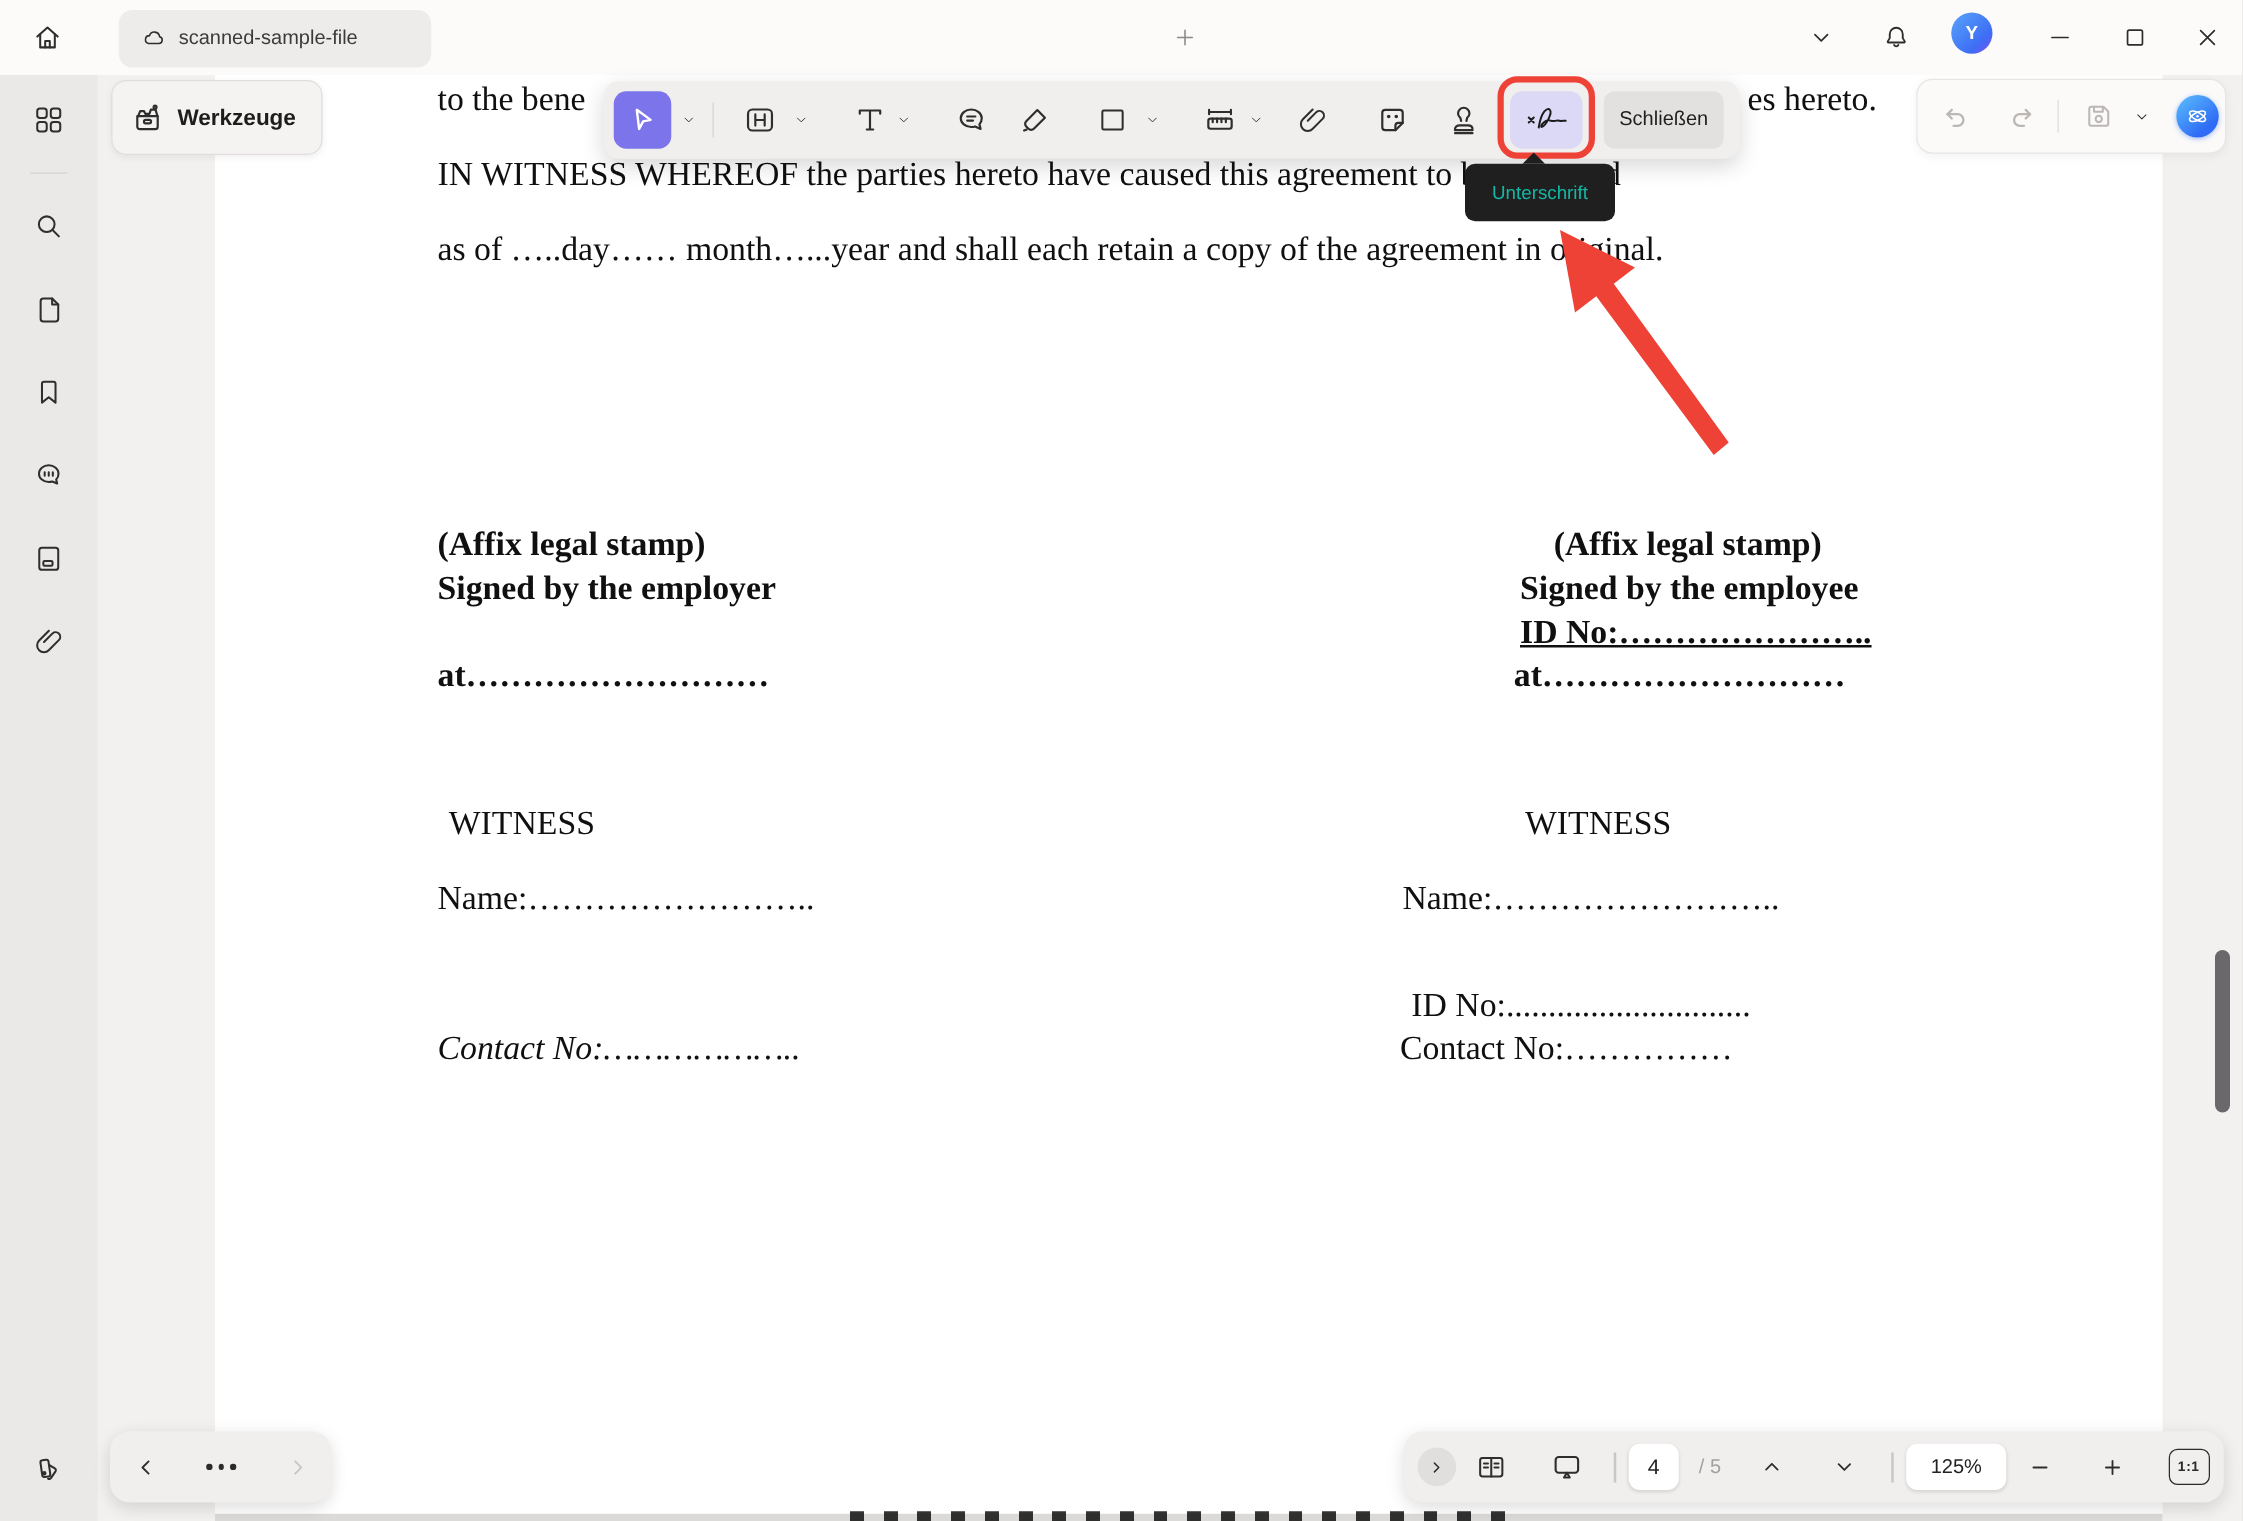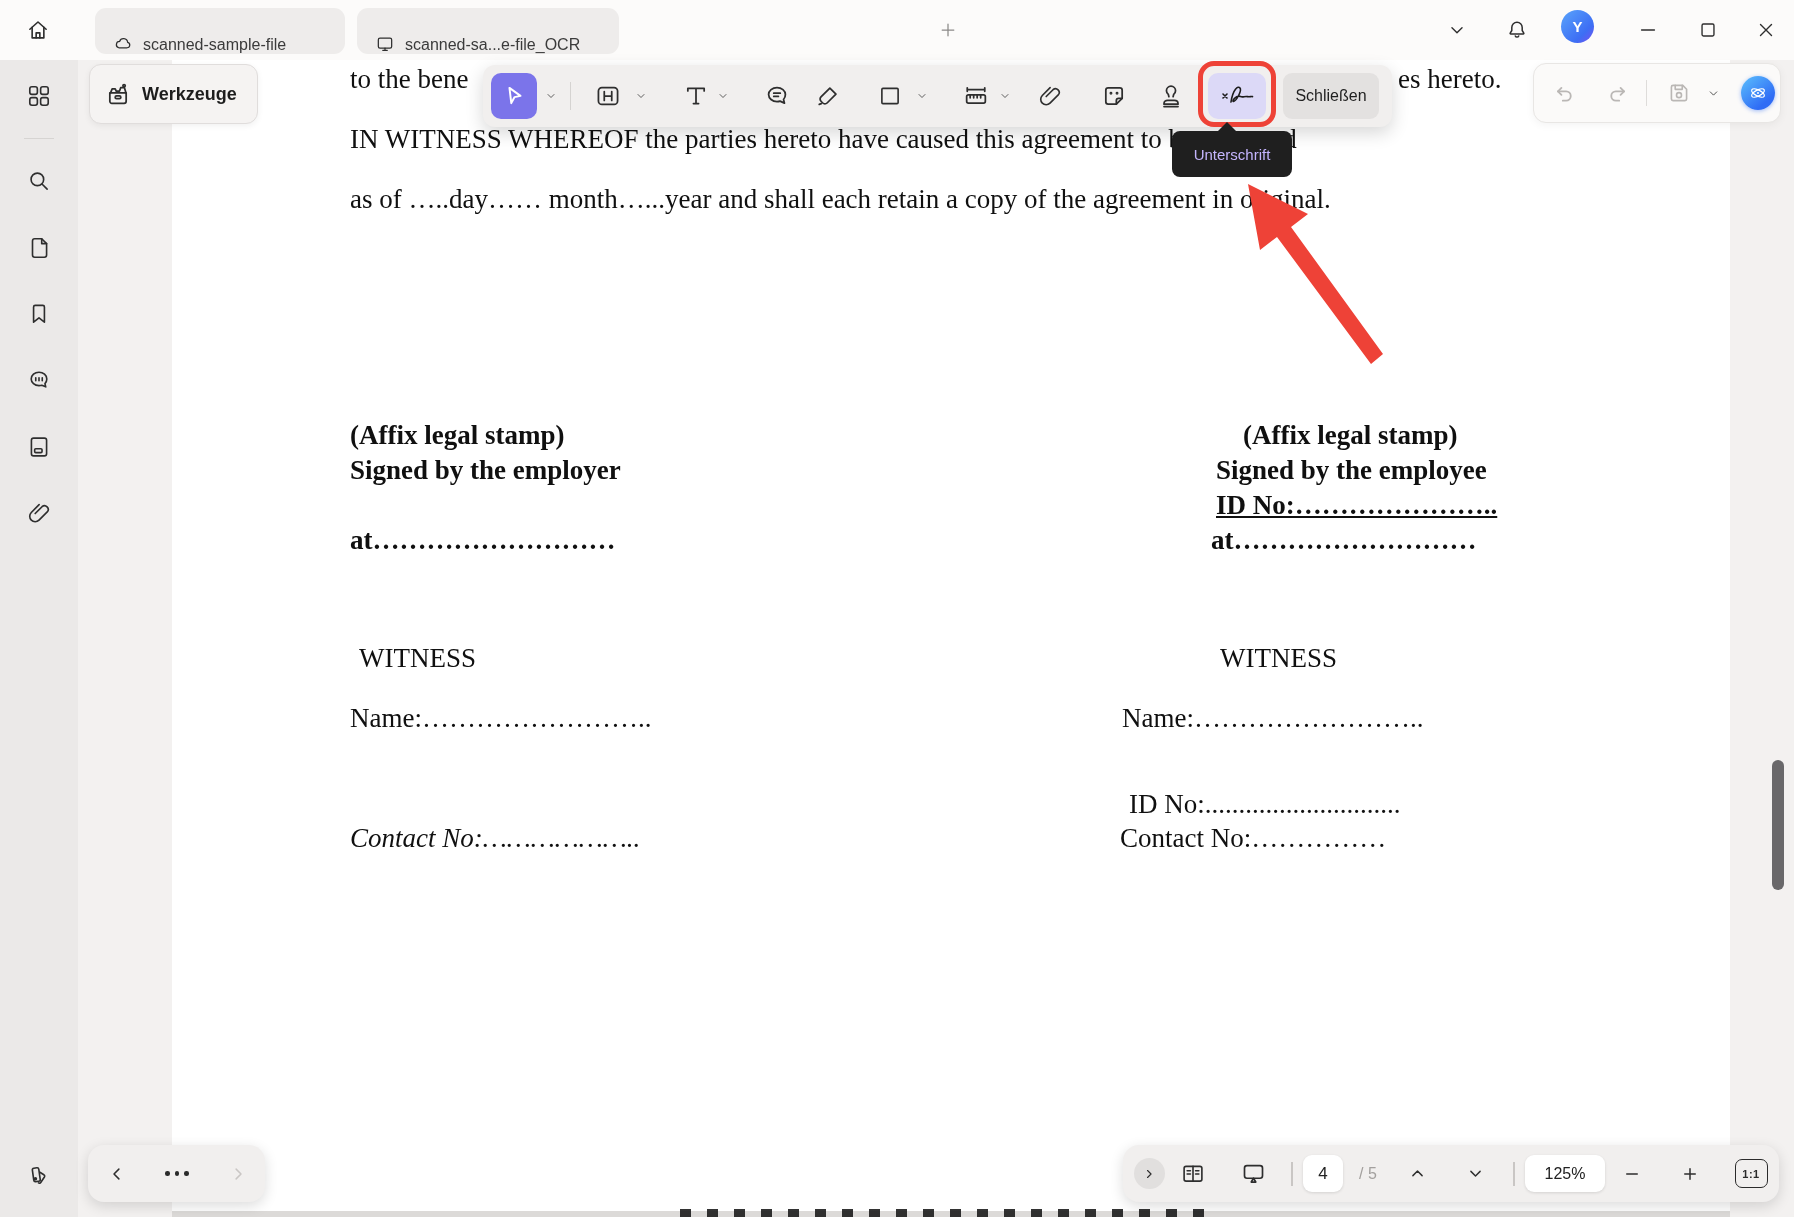--- a/index.html
+++ b/index.html
@@ -1,21 +1,21 @@
 <!DOCTYPE html>
 <html><head>
 <meta charset="utf-8">
 <style>
   html,body{margin:0;padding:0;background:#dcdad9;}
   .app{position:relative;width:1794px;height:1217px;overflow:hidden;
        font-family:"Liberation Sans",sans-serif;background:#f3f1f0;}
   .abs{position:absolute;}
   
   .topbar{left:0;top:0;width:1794px;height:60px;background:#fcfbfa;}
-  .tab{top:8px;height:46px;border-radius:11px;background:#eeeceb;display:flex;align-items:flex-end;
+  .tab{top:8px;height:46px;border-radius:11px;background:#eeeceb;display:flex;align-items:center;
        gap:10px;padding:0 18px;box-sizing:border-box;color:#3b3b3b;font-size:16px;}
   .tab.active{background:#f6f5f4;border:1px solid #e6e3e2;}
   .winbtn{top:10px;width:40px;height:40px;display:flex;align-items:center;justify-content:center;}
   .avatar{width:33px;height:33px;border-radius:50%;background:linear-gradient(135deg,#5aa4fb,#3d6ef4 70%,#7a4ff0);
           color:#fff;font-size:15px;font-weight:700;display:flex;align-items:center;justify-content:center;}
   
   .sidebar{left:0;top:60px;width:78px;height:1157px;background:#ebe9e8;}
   .side-ic{left:19px;width:40px;height:40px;display:flex;align-items:center;justify-content:center;}
   .side-div{left:24px;width:30px;height:1px;background:#d6d4d2;}
   
@@ -30,21 +30,21 @@
   .ftoolbar{left:483px;top:65px;width:909px;height:62px;border-radius:12px;background:#f1efee;
      box-shadow:0 6px 18px rgba(0,0,0,.16);}
   .tbtn{position:absolute;display:flex;align-items:center;justify-content:center;border-radius:10px;}
   .tb-chev{position:absolute;width:14px;height:14px;top:24px;display:flex;align-items:center;justify-content:center;}
   .tb-div{position:absolute;width:1px;height:28px;top:17px;background:#d5d3d1;}
   .close-btn{position:absolute;left:800px;top:8px;width:96px;height:46px;border-radius:9px;background:#e3e1e0;
      display:flex;align-items:center;justify-content:center;font-size:16px;color:#1f1f1f;}
   .sel{background:#7b74ea;}
   .sig{background:#dcd9f7;}
   .redbox{left:1198px;top:61px;width:78px;height:66px;border:5px solid #ee4237;border-radius:16px;box-sizing:border-box;z-index:30;}
-  .tooltip{left:1172px;top:131px;width:120px;height:46px;background:#1f1f1f;border-radius:8px;color:#c4b5fd;
+  .tooltip{left:1172px;top:131px;width:120px;height:46px;background:#1f1f1f;border-radius:8px;color:#14b8a6;
      font-size:15px;display:flex;align-items:center;justify-content:center;z-index:32;}
   .tooltip:before{content:"";position:absolute;left:46px;top:-9px;border:9px solid transparent;border-bottom-color:#1f1f1f;border-top:none;}
   
   .rpanel{left:1533px;top:63px;width:246px;height:58px;background:#fbfaf9;border:1px solid #e8e6e4;
      border-radius:13px;box-shadow:0 2px 8px rgba(0,0,0,.05);z-index:20;}
   .rp-item{position:absolute;top:0;height:58px;display:flex;align-items:center;justify-content:center;}
   .ai-circle{width:34px;height:34px;border-radius:50%;background:linear-gradient(140deg,#5cc0fd,#2f6cf5 75%);
      display:flex;align-items:center;justify-content:center;box-shadow:0 1px 4px rgba(47,108,245,.45);}
   
   .pill{background:#f1efee;border-radius:16px;box-shadow:0 4px 14px rgba(0,0,0,.14);z-index:20;}
@@ -81,28 +81,20 @@
         <path d="M10.3 19.3 V14.6 H13.7 V19.3"></path>
     </svg>
   </div>
 
   <div class="abs tab" style="left:95px;width:250px;">
     <svg class="ic" width="20" height="20" viewBox="0 0 24 24">
       <path d="M7 16.5 h10 a3.3 3.3 0 0 0 .6 -6.5 a5 5 0 0 0 -9.7 -1 A3.8 3.8 0 0 0 7 16.5 z"></path>
     </svg>
     <span>scanned-sample-file</span>
   </div>
-  <div class="abs tab" style="left:357px;width:262px;">
-    <svg class="ic" width="20" height="20" viewBox="0 0 24 24">
-      <rect x="4" y="5" width="16" height="12" rx="2"></rect>
-        <path d="M12 17 v2"></path>
-        <path d="M9.3 19.6 h5.4"></path>
-    </svg>
-    <span>scanned-sa...e-file_OCR</span>
-  </div>
   <div class="abs" style="left:930px;top:12px;width:36px;height:36px;display:flex;align-items:center;justify-content:center;">
     <svg class="ic" width="20" height="20" viewBox="0 0 24 24" style="stroke:#8b8988">
       <path d="M12 5 v14 M5 12 h14"></path>
     </svg>
   </div>
 
   <div class="abs winbtn" style="left:1437px;">
     <svg class="ic" width="22" height="22" viewBox="0 0 24 24">
       <path d="M6.5 9.5 L12 15 L17.5 9.5"></path>
     </svg>

